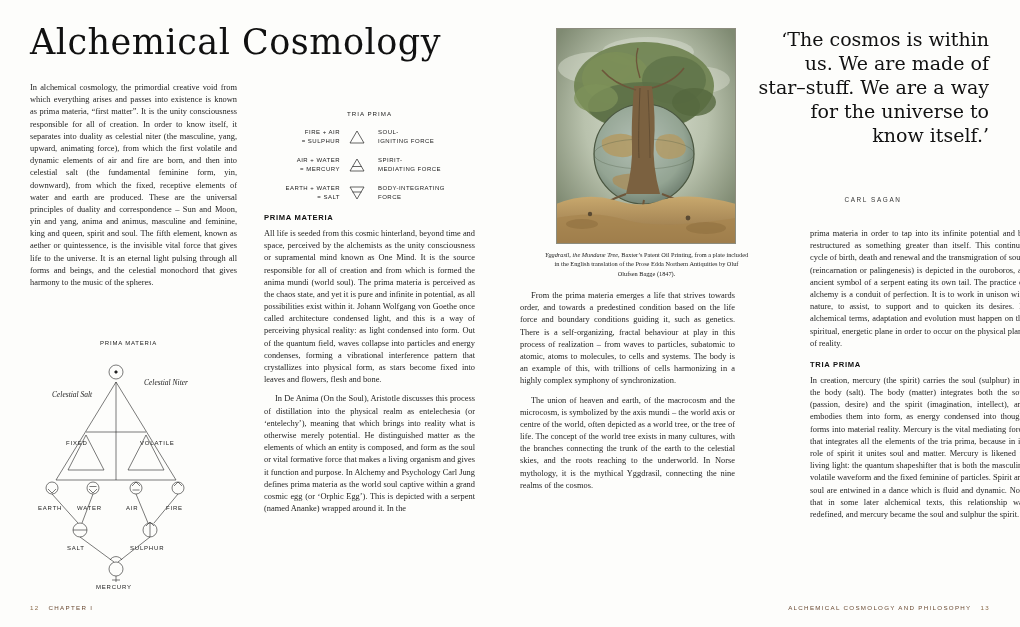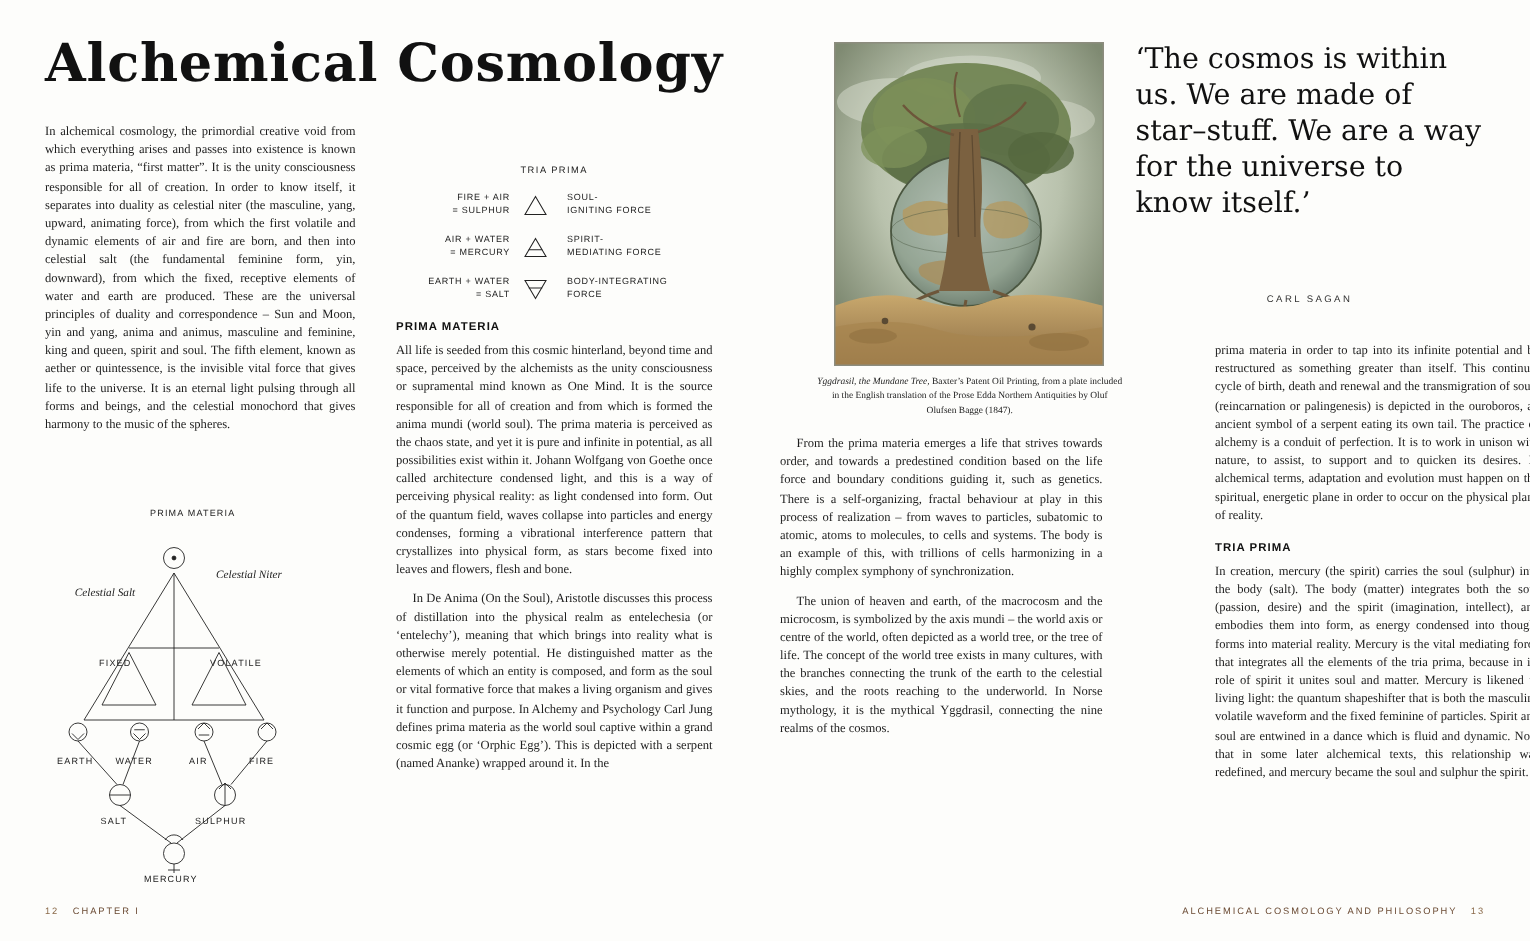--- a/index.html
+++ b/index.html
@@ -12,21 +12,21 @@
     position:relative;
   }
   .page{position:absolute;inset:0;}
 
   
   .title{
     position:absolute;left:30px;top:22px;
     font-family:"DejaVu Serif", serif;
     font-size:35px;
     letter-spacing:.5px;
-    font-weight:700;
+    font-weight:400;
     color:#111;
     white-space:nowrap;
   }
 
   
   .col{
     position:absolute;
     font-size:8.4px;
     line-height:1.45;
     text-align:justify;
@@ -87,21 +87,21 @@
     font-family:"Liberation Serif",serif;
     font-size:6.3px;line-height:1.5;text-align:center;color:#222;
   }
   .caption i{font-style:italic;}
 
   
   .quote{
     position:absolute;left:757px;top:28px;width:232px;
     font-family:"DejaVu Serif", serif;
     font-size:19px;line-height:1.26;
-    text-align:left;color:#111;
+    text-align:right;color:#111;
   }
   .quote-attr{
     position:absolute;left:757px;top:196px;width:232px;
     text-align:center;
     font-family:"Liberation Sans",sans-serif;
     font-size:6.4px;letter-spacing:1.6px;color:#333;
   }
 
   
   .footer{
@@ -165,21 +165,21 @@
         <path d="M130 183 v14 M126 186 l4 -4 l4 4"></path>
 
         <line x1="60" y1="197" x2="94" y2="222"></line>
         <line x1="130" y1="197" x2="98" y2="222"></line>
         <circle cx="96" cy="229" r="7"></circle>
         <path d="M96 236 v6 M92 240 h8"></path>
         <path d="M90 220 a7 7 0 0 1 12 0"></path>
       </g>
     </svg>
 
-    <div class="pm-it" style="left:22px;top:50px;width:56px;text-align:center;">Celestial Salt</div>
+    <div class="pm-it" style="left:32px;top:50px;width:56px;text-align:left;">Celestial Salt</div>
     <div class="pm-it" style="left:118px;top:38px;width:56px;text-align:center;">Celestial Niter</div>
     <div class="pm-label" style="left:46px;top:100px;">FIXED</div>
     <div class="pm-label" style="left:120px;top:100px;">VOLATILE</div>
     <div class="pm-label" style="left:18px;top:165px;">EARTH</div>
     <div class="pm-label" style="left:57px;top:165px;">WATER</div>
     <div class="pm-label" style="left:106px;top:165px;">AIR</div>
     <div class="pm-label" style="left:146px;top:165px;">FIRE</div>
     <div class="pm-label" style="left:47px;top:205px;">SALT</div>
     <div class="pm-label" style="left:110px;top:205px;">SULPHUR</div>
     <div class="pm-label" style="left:76px;top:244px;">MERCURY</div>

